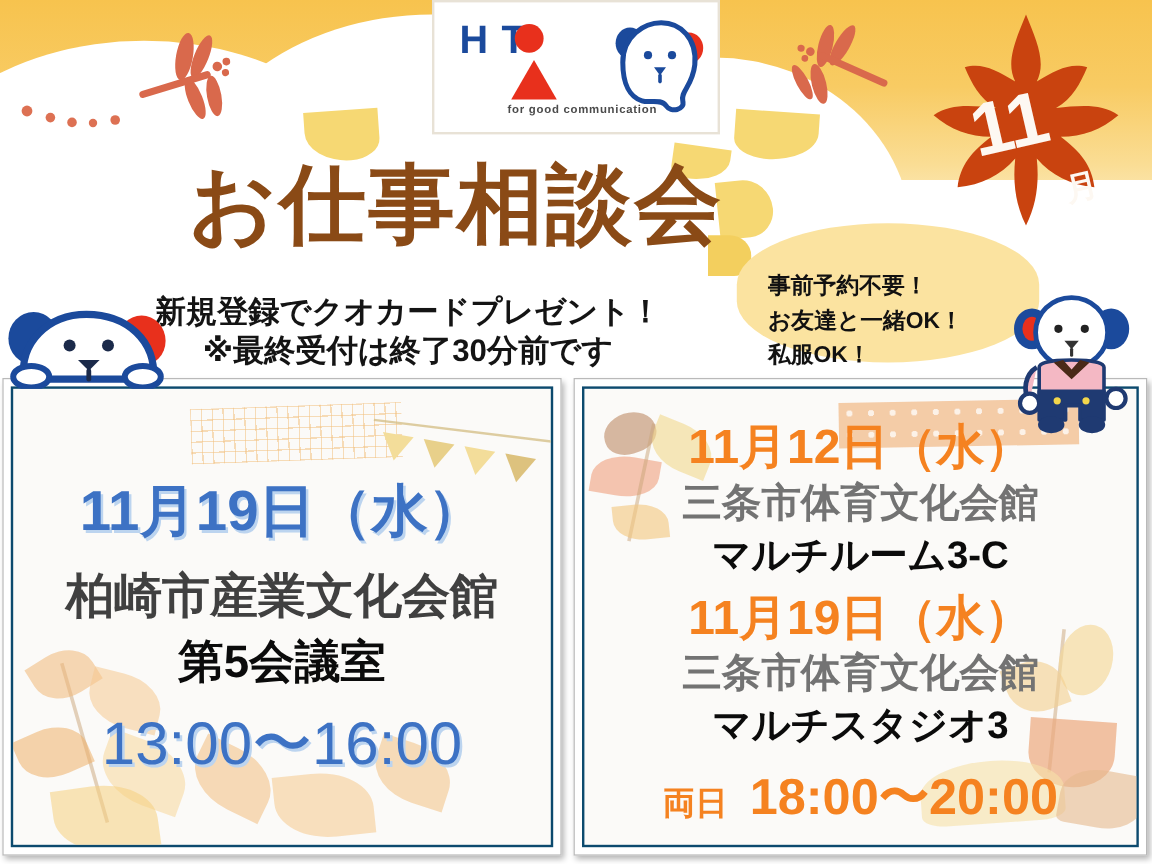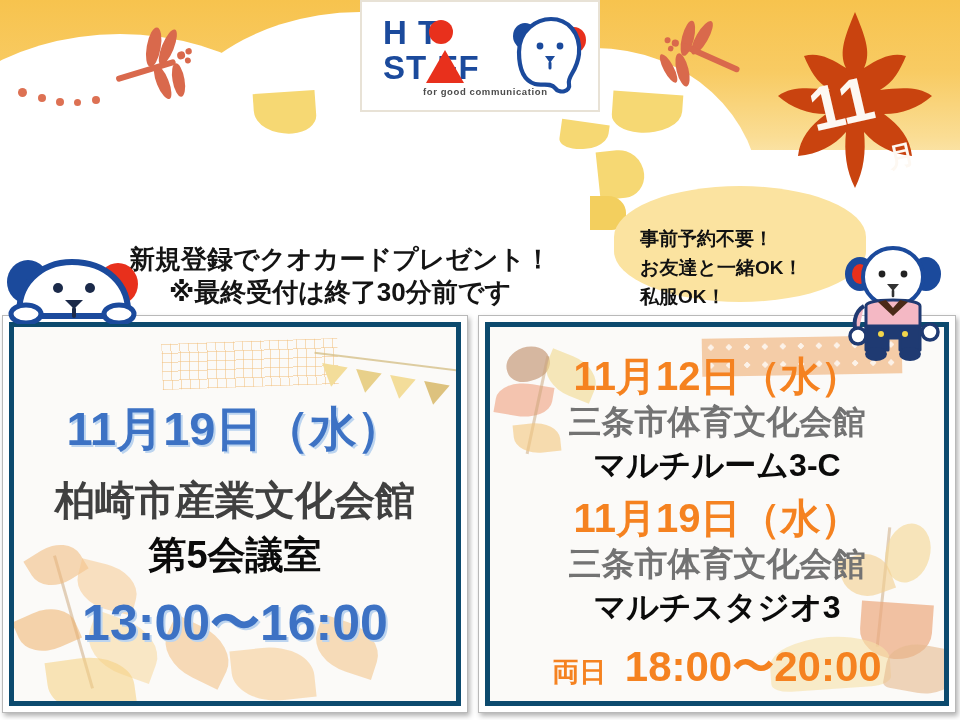--- a/index.html
+++ b/index.html
@@ -122,21 +122,21 @@
     position:absolute; top:315px; height:398px; z-index:5;
     background:#ffffff;
     border:1px solid #b9b9b9;
     box-shadow:0 0 0 1px #ffffff inset, 2px 3px 5px rgba(0,0,0,.30);
     overflow:hidden;
   }
   .panel-left  { left:2px;   width:466px; }
   .panel-right { left:478px; width:478px; }
   .panel-inner {
     position:absolute; left:6px; top:6px; right:6px; bottom:6px;
-    border:5px solid #0c4a6e;
+    border:2px solid #0c4a6e;
     background:#fbfaf8;
     overflow:hidden;
   }
 
   .leaf {
     position:absolute; border-radius:0 60% 0 60%;
     opacity:.55;
   }
   .stem { position:absolute; background:#c9a477; opacity:.5; }
 
@@ -177,21 +177,21 @@
   .p-venue {
     position:absolute; width:100%; text-align:center;
     font-size:40px; line-height:46px; font-weight:bold; color:#404040;
   }
   .p-room {
     position:absolute; width:100%; text-align:center;
     font-size:38px; line-height:44px; font-weight:bold; color:#0b0b0b;
   }
   .p-time-blue {
     position:absolute; width:100%; text-align:center;
-    font-size:50px; line-height:56px; font-weight:bold;
+    font-size:50px; line-height:56px; font-weight:normal;
     color:#3d72c4; text-shadow:2px 2px 0 #bcd4ef;
   }
 
   .p-date-orange {
     position:absolute; width:100%; text-align:center;
     font-size:40px; line-height:46px; font-weight:bold;
     color:#f58220;
   }
   .p-venue-r {
     position:absolute; width:100%; text-align:center;
@@ -256,21 +256,20 @@
       <circle cx="26" cy="28" r="3.6"></circle>
       <circle cx="18" cy="26" r="3"></circle>
       <circle cx="22" cy="34" r="2.8"></circle>
     </g>
   </svg>
 
   <div class="logo-box">
     <div class="logo-inner">
       <div class="logo-text">
         <div class="logo-l1">H T</div>
-        <div class="logo-l2">ST FF</div>
       </div>
       <div class="logo-o-dot"></div>
       <div class="logo-tri"></div>
       <div class="logo-tag">for good communication</div>
 
       <svg style="position:absolute; left:144px; top:8px;" width="82" height="84" viewBox="0 0 82 84">
         <ellipse cx="14" cy="22" rx="12" ry="13" fill="#1b4a9c"></ellipse>
         <ellipse cx="63" cy="26" rx="12" ry="13" fill="#e8301c"></ellipse>
         <path d="M8 38 C8 16 26 5 40 5 C56 5 70 18 68 40 C66 58 56 62 58 70 C60 78 48 80 44 74 C40 68 30 72 24 70 C14 67 8 56 8 38 Z" fill="#ffffff" stroke="#1b4a9c" stroke-width="4.2" stroke-linejoin="round"></path>
         <circle cx="29" cy="32" r="3.4" fill="#1b4a9c"></circle>
@@ -293,20 +292,21 @@
                  C56 74 50 62 44 48 C58 44 70 50 86 60
                  C78 44 86 26 95 4 Z"></path>
       </g>
     </svg>
     <div class="maple-label">
       <span class="maple-num">11</span>
       <span class="maple-unit">月</span>
     </div>
   </div>
 
+  <div class="main-title">お仕事相談会</div>
 
   <div class="sub-block">
     <div class="sub-line1">新規登録でクオカードプレゼント！</div>
     <div class="sub-line2">※最終受付は終了30分前です</div>
   </div>
 
   <div class="bubble"></div>
   <div class="bubble-text">
     <div>事前予約不要！</div>
     <div>お友達と一緒OK！</div>

